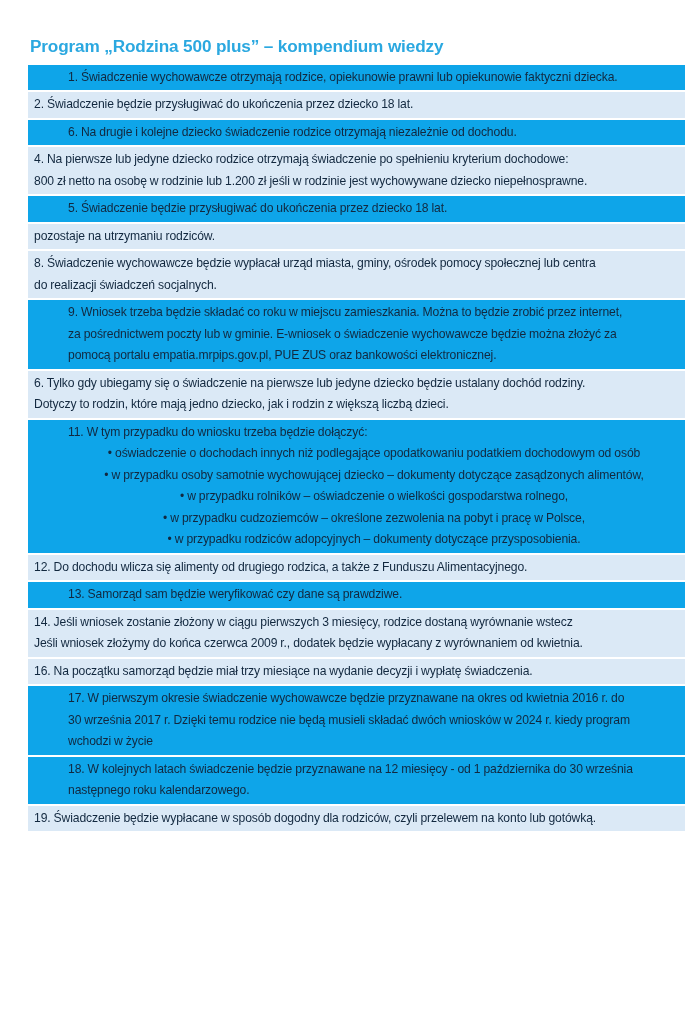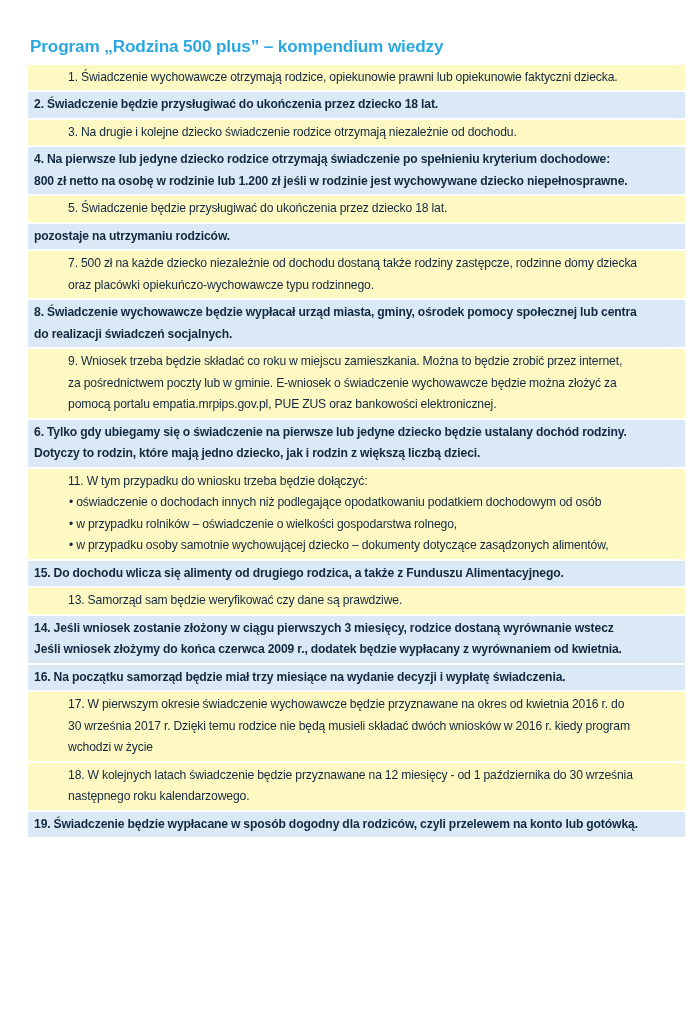--- a/index.html
+++ b/index.html
@@ -38,101 +38,99 @@
     box-sizing: border-box;
     padding: 2px 6px 2px 6px;
     margin-bottom: 2px;
     color: #12283f;
     font-size: 12.15px;
     line-height: 21.5px;
     text-align: justify;
     letter-spacing: -0.12px;
     word-spacing: -0.2px;
   }
-  .row.dark  { background: #fef9c3; padding-left: 40px; }
-  .row.light { background: #DBE9F6; font-weight: bold; }
+  .row.dark  { background: #0ea5e9; padding-left: 40px; }
+  .row.light { background: #DBE9F6; }
   .row p {
     margin: 0;
     text-align: justify;
     text-justify: inter-word;
   }
   .row p.last {
     text-align: left;
   }
   .row p.bullet {
-    text-align: left;
+    text-align: center;
     padding-left: 1px;
   }
 </style>
 </head>
 <body>
 
 <div id="page">
 
   <h1 id="doc-title">Program „Rodzina 500 plus” – kompendium wiedzy</h1>
 
   <div id="rows">
       <div class="row dark">
         <p class="last">1. Świadczenie wychowawcze otrzymają rodzice, opiekunowie prawni lub opiekunowie faktyczni dziecka.</p>
       </div>
       <div class="row light">
         <p class="last">2. Świadczenie będzie przysługiwać do ukończenia przez dziecko 18 lat.</p>
       </div>
       <div class="row dark">
-        <p class="last">3. Na drugie i kolejne dziecko świadczenie rodzice otrzymają niezależnie od dochodu.</p>
+        <p class="last">6. Na drugie i kolejne dziecko świadczenie rodzice otrzymają niezależnie od dochodu.</p>
       </div>
       <div class="row light">
         <p>4. Na pierwsze lub jedyne dziecko rodzice otrzymają świadczenie po spełnieniu kryterium dochodowe:</p>
         <p class="last">800 zł netto na osobę w rodzinie lub 1.200 zł jeśli w rodzinie jest wychowywane dziecko niepełnosprawne.</p>
       </div>
       <div class="row dark">
         <p class="last">5. Świadczenie będzie przysługiwać do ukończenia przez dziecko 18 lat.</p>
       </div>
       <div class="row light">
         <p class="last">pozostaje na utrzymaniu rodziców.</p>
-      </div>
-      <div class="row dark">
-        <p>7. 500 zł na każde dziecko niezależnie od dochodu dostaną także rodziny zastępcze, rodzinne domy dziecka</p>
-        <p class="last">oraz placówki opiekuńczo-wychowawcze typu rodzinnego.</p>
       </div>
       <div class="row light">
         <p>8. Świadczenie wychowawcze będzie wypłacał urząd miasta, gminy, ośrodek pomocy społecznej lub centra</p>
         <p class="last">do realizacji świadczeń socjalnych.</p>
       </div>
       <div class="row dark">
         <p>9. Wniosek trzeba będzie składać co roku w miejscu zamieszkania. Można to będzie zrobić przez internet,</p>
         <p>za pośrednictwem poczty lub w gminie. E-wniosek o świadczenie wychowawcze będzie można złożyć za</p>
         <p class="last">pomocą portalu empatia.mrpips.gov.pl, PUE ZUS oraz bankowości elektronicznej.</p>
       </div>
       <div class="row light">
         <p>6. Tylko gdy ubiegamy się o świadczenie na pierwsze lub jedyne dziecko będzie ustalany dochód rodziny.</p>
         <p class="last">Dotyczy to rodzin, które mają jedno dziecko, jak i rodzin z większą liczbą dzieci.</p>
       </div>
       <div class="row dark">
         <p>11. W tym przypadku do wniosku trzeba będzie dołączyć:</p>
         <p class="bullet">• oświadczenie o dochodach innych niż podlegające opodatkowaniu podatkiem dochodowym od osób</p>
+        <p class="bullet">• w przypadku osoby samotnie wychowującej dziecko – dokumenty dotyczące zasądzonych alimentów,</p>
         <p class="bullet">• w przypadku rolników – oświadczenie o wielkości gospodarstwa rolnego,</p>
-        <p class="bullet">• w przypadku osoby samotnie wychowującej dziecko – dokumenty dotyczące zasądzonych alimentów,</p>
+        <p class="bullet">• w przypadku cudzoziemców – określone zezwolenia na pobyt i pracę w Polsce,</p>
+        <p class="bullet">• w przypadku rodziców adopcyjnych – dokumenty dotyczące przysposobienia.</p>
       </div>
       <div class="row light">
-        <p class="last">15. Do dochodu wlicza się alimenty od drugiego rodzica, a także z Funduszu Alimentacyjnego.</p>
+        <p class="last">12. Do dochodu wlicza się alimenty od drugiego rodzica, a także z Funduszu Alimentacyjnego.</p>
       </div>
       <div class="row dark">
         <p class="last">13. Samorząd sam będzie weryfikować czy dane są prawdziwe.</p>
       </div>
       <div class="row light">
         <p>14. Jeśli wniosek zostanie złożony w ciągu pierwszych 3 miesięcy, rodzice dostaną wyrównanie wstecz</p>
         <p class="last">Jeśli wniosek złożymy do końca czerwca 2009 r., dodatek będzie wypłacany z wyrównaniem od kwietnia.</p>
       </div>
       <div class="row light">
         <p class="last">16. Na początku samorząd będzie miał trzy miesiące na wydanie decyzji i wypłatę świadczenia.</p>
       </div>
       <div class="row dark">
         <p>17. W pierwszym okresie świadczenie wychowawcze będzie przyznawane na okres od kwietnia 2016 r. do</p>
-        <p>30 września 2017 r. Dzięki temu rodzice nie będą musieli składać dwóch wniosków w 2016 r. kiedy program</p>
+        <p>30 września 2017 r. Dzięki temu rodzice nie będą musieli składać dwóch wniosków w 2024 r. kiedy program</p>
         <p class="last">wchodzi w życie</p>
       </div>
       <div class="row dark">
         <p>18. W kolejnych latach świadczenie będzie przyznawane na 12 miesięcy - od 1 października do 30 września</p>
         <p class="last">następnego roku kalendarzowego.</p>
       </div>
       <div class="row light">
         <p class="last">19. Świadczenie będzie wypłacane w sposób dogodny dla rodziców, czyli przelewem na konto lub gotówką.</p>
       </div>
     </div>

